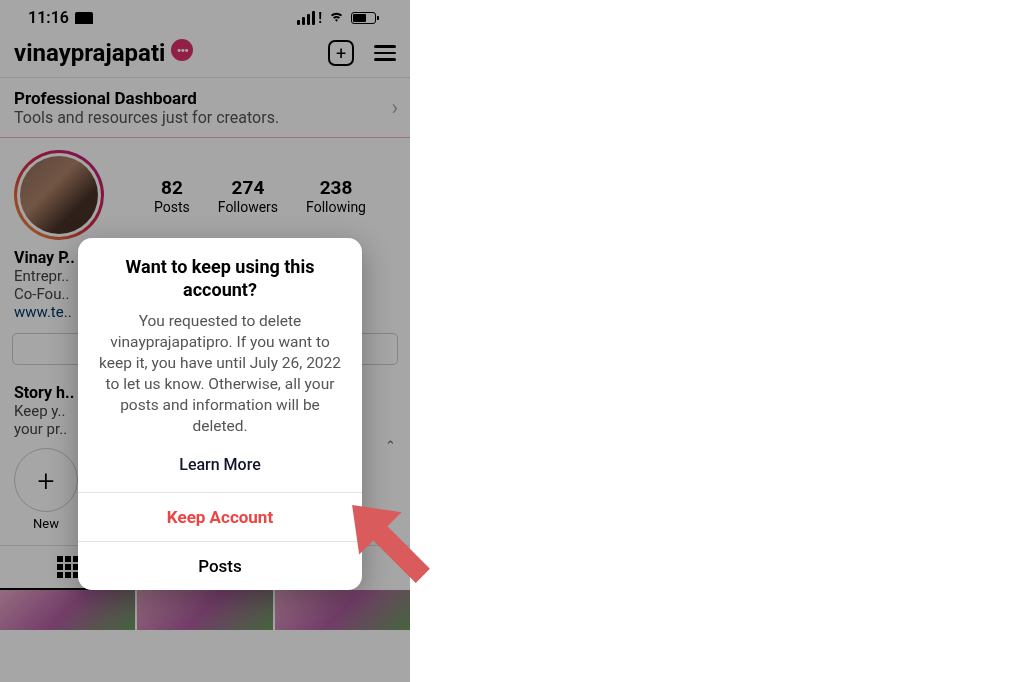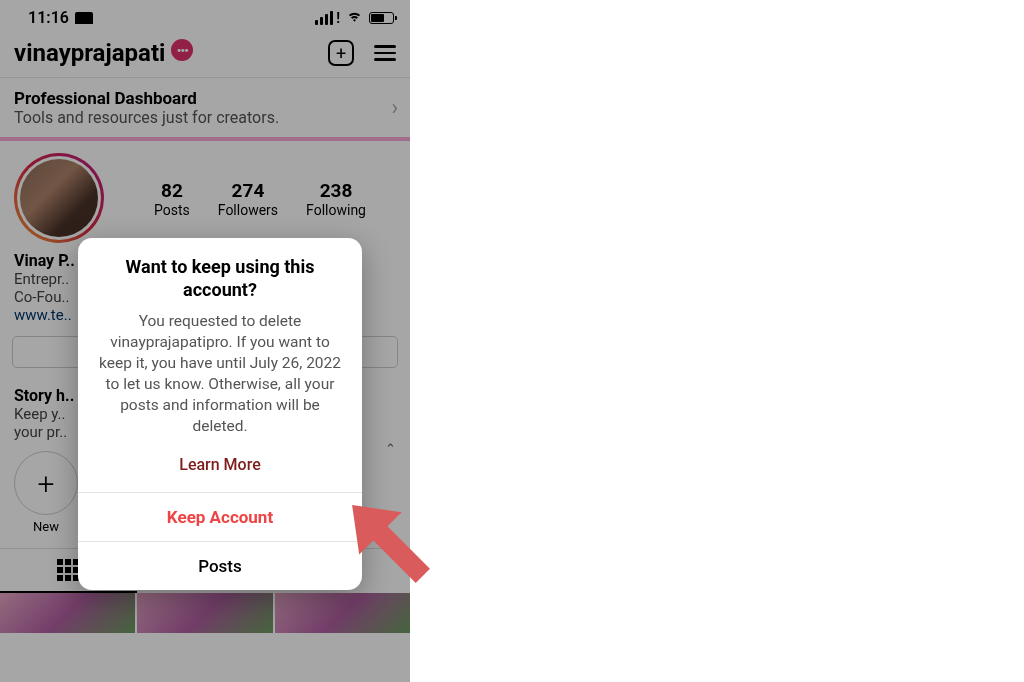--- a/index.html
+++ b/index.html
@@ -1,21 +1,21 @@
 <!DOCTYPE html>
 <html><head>
 <meta charset="utf-8">
 <style>
   * { box-sizing: border-box; margin: 0; padding: 0; }
   body { font-family: -apple-system, BlinkMacSystemFont, "Segoe UI", Roboto, Helvetica, Arial, sans-serif; width: 1024px; height: 682px; background: #fff; position: relative; overflow: hidden; }
   .phone-area { position: absolute; left: 0; top: 0; width: 410px; height: 682px; background: #fff; }
   .dim-overlay { position: absolute; inset: 0; background: rgba(0,0,0,0.35); z-index: 5; }
 
   
-  .statusbar { display:flex; align-items:center; justify-content:space-between; padding: 8px 16px 4px 28px; font-weight: 600; font-size: 16px; }
+  .statusbar { display:flex; align-items:center; justify-content:space-between; padding: 8px 34px 4px 28px; font-weight: 600; font-size: 16px; }
   .status-left { display:flex; align-items:center; gap:6px; }
   .status-right { display:flex; align-items:center; gap:6px; }
   .bed-icon { width:18px; height:12px; background:#000; border-radius:2px 2px 0 0; position:relative; }
   .sig { display:flex; align-items:flex-end; gap:2px; }
   .sig span { width:3px; background:#000; border-radius:1px; }
   .sig span:nth-child(1){height:5px} .sig span:nth-child(2){height:8px} .sig span:nth-child(3){height:11px} .sig span:nth-child(4){height:14px}
   .exclaim { font-weight:700; font-size:14px; margin-left:-3px;}
   .wifi-icon svg { width:17px; height:14px; }
   .battery { width:25px; height:12px; border:1.5px solid #000; border-radius:3px; position:relative; }
   .battery::after { content:""; position:absolute; right:-4px; top:3px; width:2px; height:4px; background:#000; border-radius:0 1px 1px 0;}
@@ -25,21 +25,21 @@
   .ig-header { display:flex; align-items:center; justify-content:space-between; padding: 8px 14px 10px 14px; }
   .username { font-size: 24px; font-weight: 700; display:flex; gap:6px; }
   .red-badge { width:22px; height:22px; background:#e1306c; border-radius:50%; display:flex; align-items:center; justify-content:center; color:#fff; font-size:13px; line-height:1; }
   .red-badge span { letter-spacing:-1px;}
   .header-actions { display:flex; align-items:center; gap:20px; }
   .plus-box { width:26px; height:26px; border:2.5px solid #000; border-radius:7px; display:flex; align-items:center; justify-content:center; font-size:18px; font-weight:400;}
   .ham { display:flex; flex-direction:column; gap:4px; }
   .ham span { width:22px; height:2.5px; background:#000; border-radius:2px;}
 
   
-  .pro-dash { display:flex; align-items:center; justify-content:space-between; border-top:1px solid #e5e5e5; border-bottom:4px solid #f9a8d4; padding: 10px 8px 10px 14px; }
+  .pro-dash { display:flex; align-items:center; justify-content:space-between; border-top:1px solid #e5e5e5; border-bottom:1px solid #f9a8d4; padding: 10px 8px 10px 14px; }
   .pro-title { font-size:17px; font-weight:700; }
   .pro-sub { font-size:16px; color:#555; }
   .chev { color:#aaa; font-size:22px; padding-right:4px;}
 
   
   .profile-row { display:flex; align-items:center; gap:24px; padding: 12px 18px 4px 14px; }
   .avatar-ring { width:90px; height:90px; border-radius:50%; background:linear-gradient(45deg,#f09433,#e6683c,#dc2743,#cc2366,#bc1888); padding:3px; }
   .avatar-inner { width:100%; height:100%; border-radius:50%; background:#fff; padding:3px; }
   .avatar-img { width:100%; height:100%; border-radius:50%; background: linear-gradient(135deg, #8a6d5c 0%, #b0846a 40%, #4a3228 70%); }
   .stats { display:flex; gap:28px; flex:1; justify-content:center; }
@@ -74,21 +74,21 @@
   .reel-ic { width:20px; height:20px; border:2px solid #888; border-radius:4px; position:relative;}
 
   .feed { display:flex; gap:2px; }
   .feed-tile { flex:1; height:40px; background:linear-gradient(135deg,#e6a5c4,#b15fa2,#6a9c5e);}
 
   
   .dialog { position:absolute; left:78px; top:238px; width:284px; background:#fff; border-radius:14px; z-index:10; box-shadow:0 8px 30px rgba(0,0,0,0.3); overflow:hidden;}
   .dlg-body { padding:18px 18px 14px 18px; text-align:center; }
   .dlg-title { font-size:18px; font-weight:700; line-height:1.25; margin-bottom:10px;}
   .dlg-msg { font-size:15.5px; color:#555; line-height:1.35; margin-bottom:14px;}
-  .dlg-learn { font-size:16px; font-weight:500; color:#7f1d1d; padding:4px 0;}
+  .dlg-learn { font-size:16px; font-weight:500; color:#0f172a; padding:4px 0;}
   .dlg-btn { border-top:1px solid #e3e3e3; padding:14px 0; text-align:center; font-size:17px;}
   .dlg-btn.primary { color:#ef4444; font-weight:700;}
   .dlg-btn.cancel { color:#000; font-weight:500;}
 
   
   .arrow { position:absolute; left:316px; top:484px; z-index:20; }
   .arrow svg { width:150px; height:120px; }
 </style>
 </head>
 <body>

